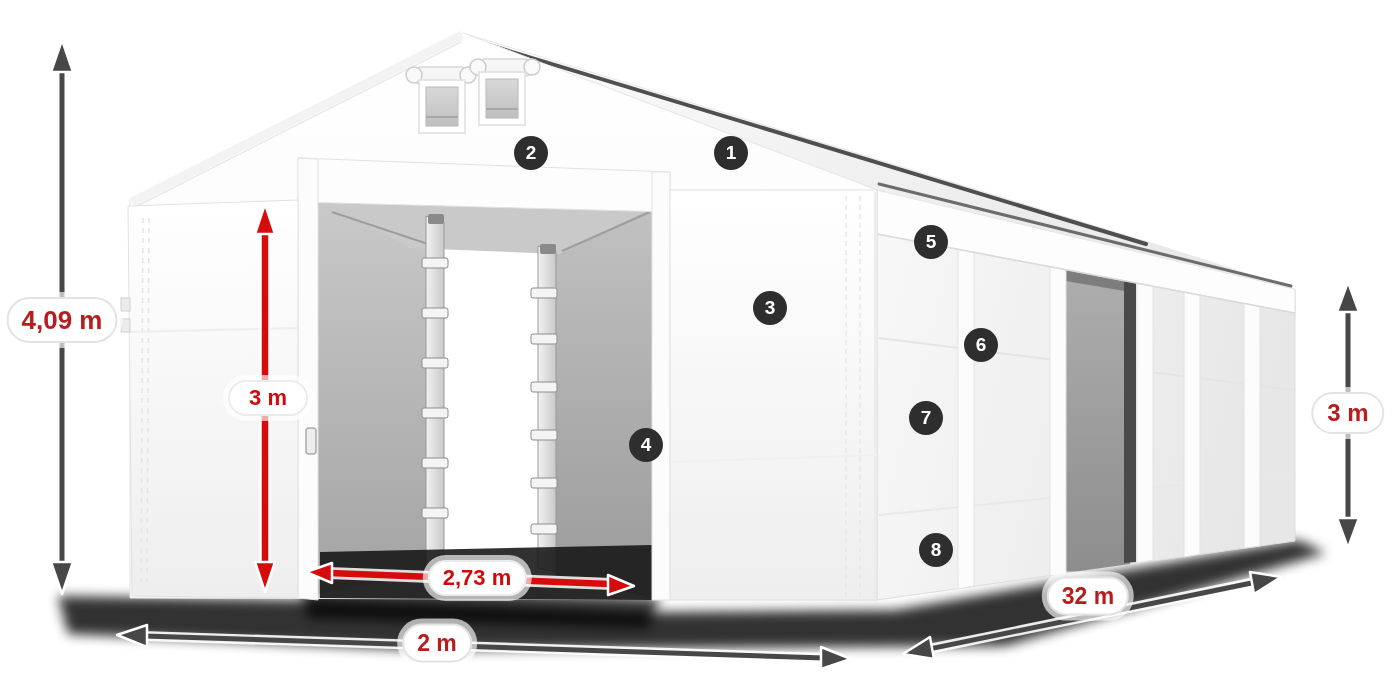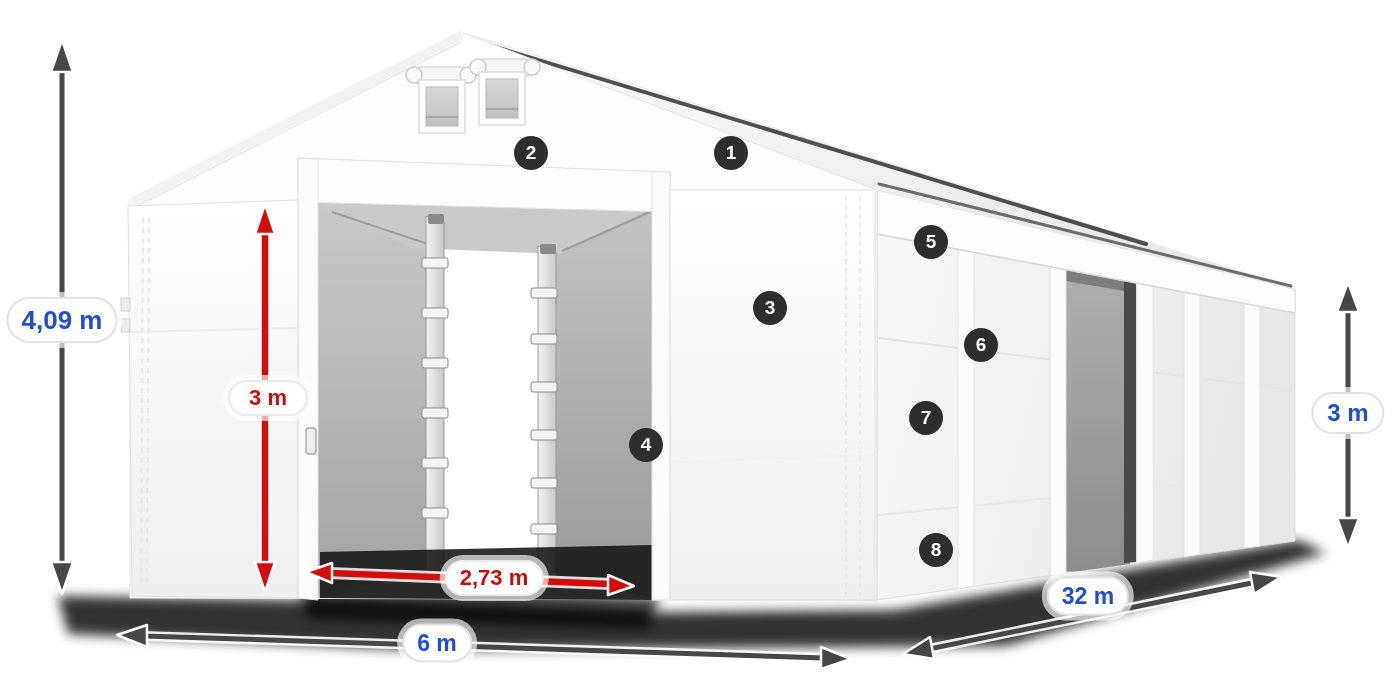--- a/index.html
+++ b/index.html
@@ -10,21 +10,21 @@
   .stage svg{position:absolute;left:0;top:0;}
   .badge{
     position:absolute;width:34px;height:34px;border-radius:50%;
     background:#2e2e2e;color:#ffffff;font-weight:bold;font-size:19px;
     display:flex;align-items:center;justify-content:center;
     transform:translate(-50%,-50%);letter-spacing:0;user-select:none;
   }
   .pill{
     position:absolute;transform:translate(-50%,-50%);
     background:#ffffff;border:2px solid #e3e3e3;border-radius:999px;
-    font-weight:bold;color:#1d4ed8;line-height:1;white-space:nowrap;
+    font-weight:bold;color:#b91c1c;line-height:1;white-space:nowrap;
     display:flex;align-items:center;justify-content:center;
     box-shadow:0 0 0 5px rgba(255,255,255,0.65);
   }
   .pill.red{color:#cf0a0a;border-color:#ececec;}
 </style>
 </head>
 <body>
 
 <div class="stage">
 
@@ -225,18 +225,18 @@
   <div class="badge" style="left:531px;top:153px">2</div>
   <div class="badge" style="left:770px;top:308px">3</div>
   <div class="badge" style="left:646px;top:445px">4</div>
   <div class="badge" style="left:931px;top:242px">5</div>
   <div class="badge" style="left:981px;top:345px">6</div>
   <div class="badge" style="left:926px;top:418px">7</div>
   <div class="badge" style="left:936px;top:550px">8</div>
 
   <div class="pill" style="left:62px;top:320px;font-size:26px;padding:8px 13px">4,09 m</div>
   <div class="pill red" style="left:268px;top:398px;font-size:22px;padding:5px 19px">3 m</div>
-  <div class="pill red" style="left:494px;top:578px;font-size:22px;padding:5px 13px">2,73 m</div>
-  <div class="pill" style="left:437px;top:643px;font-size:23px;padding:6px 13px">6 m</div>
+  <div class="pill red" style="left:477px;top:578px;font-size:22px;padding:5px 13px">2,73 m</div>
+  <div class="pill" style="left:437px;top:643px;font-size:23px;padding:6px 13px">2 m</div>
   <div class="pill" style="left:1088px;top:596px;font-size:23px;padding:6px 13px">32 m</div>
   <div class="pill" style="left:1348px;top:413px;font-size:24px;padding:7px 14px">3 m</div>
 
 </div>
 
 </body></html>

